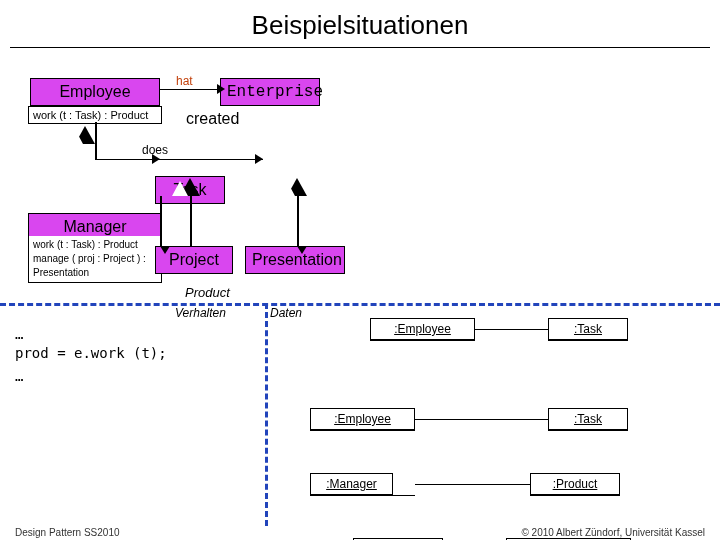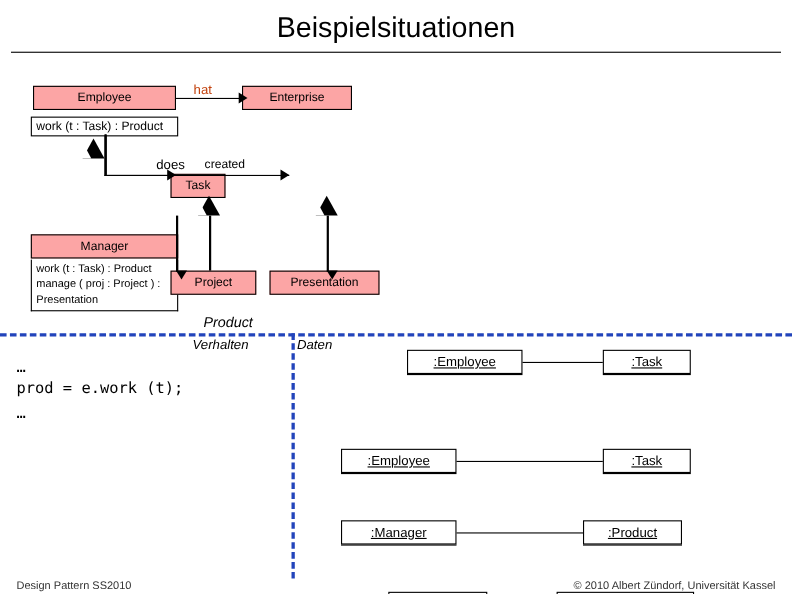--- a/index.html
+++ b/index.html
@@ -17,24 +17,24 @@
       font-size: 26px;
       font-weight: normal;
       padding: 10px 20px 6px 20px;
       color: #000;
       text-align: center;
     }
 
     
     .uml-box {
       border: 1.5px solid #000;
-      background: #fca5a5;
+      background: #d946ef;
       text-align: center;
       position: absolute;
-      font-size: 11px;
+      font-size: 16px;
     }
 
     .obj-box {
       border: 1.5px solid #000;
       background: #fff;
       text-align: center;
       position: absolute;
       font-size: 12px;
       padding: 3px 10px;
       text-decoration: underline;
@@ -70,43 +70,43 @@
 <div class="page-title">Beispielsituationen</div>
 
 <div style="border-top: 1.5px solid #000; margin: 0 10px;"></div>
 
 <div style="position: relative; width: 720px; height: 498px;">
 
   <div class="uml-box" style="left: 30px; top: 30px; width: 130px; padding: 4px 6px;">
     <span>Employee</span>
   </div>
 
-  <div class="uml-box" style="left: 220px; top: 30px; width: 100px; padding: 4px 6px;">
+  <div class="uml-box" style="left: 220px; top: 30px; width: 100px; padding: 4px 6px; font-family: Liberation Mono, monospace;">
     <span>Enterprise</span>
   </div>
 
   <div style="position:absolute; left: 160px; top: 41px; width: 60px; border-top: 1.5px solid #000;"></div>
 
   <div style="position:absolute; left: 217px; top: 36px; width:0; height:0; border-top:5px solid transparent; border-bottom:5px solid transparent; border-left:8px solid #000;"></div>
 
   <div style="position:absolute; left: 176px; top: 26px; font-size:12px; color:#c2410c;">hat</div>
 
   <div style="position:absolute; left: 28px; top: 58px; width:134px; border: 1.5px solid #000; font-size:11px; padding: 2px 4px; background:#fff;">
     <span>work (t : Task) : Product</span>
   </div>
 
   <div style="position:absolute; left: 75px; top: 78px;">
     <div style="width:0; height:0; border-left:10px solid transparent; border-right:10px solid transparent; border-bottom:18px solid #000;"></div>
     <div style="width:0; height:0; border-left:8px solid transparent; border-right:8px solid transparent; border-bottom:15px solid #fff; position:absolute; top:3px; left:-8px;"></div>
   </div>
 
-  <div style="position:absolute; left: 186px; top: 96px; font-size:11px;">created</div>
+  <div style="position:absolute; left: 186px; top: 62px; font-size:16px;">created</div>
   <div style="position:absolute; left: 142px; top: 95px; font-size:12px;">does</div>
 
-  <div class="uml-box" style="left: 155px; top: 110px; width: 50px; padding: 4px 6px; text-align:center;">
+  <div class="uml-box" style="left: 155px; top: 128px; width: 70px; padding: 4px 6px; text-align:center;">
     <span>Task</span>
   </div>
 
 
   <div style="position:absolute; left: 95px; top: 75px; width: 1.5px; height: 36px; background:#000;"></div>
   <div style="position:absolute; left: 95px; top: 111px; width: 60px; border-top: 1.5px solid #000;"></div>
 
   <div style="position:absolute; left: 95px; top: 111px; width: 168px; border-top: 1.5px solid #000;"></div>
   <div style="position:absolute; left: 95px; top: 74px; width: 1.5px; height: 38px; background:#000;"></div>
 
@@ -180,21 +180,21 @@
   </div>
   <div style="position:absolute; left:310px; top:382px; width: 105px; border-top:1.5px solid #000;"></div>
 
   <div class="obj-box" style="left: 548px; top: 360px; width: 80px;">
     <span>:Task</span>
   </div>
   <div style="position:absolute; left:548px; top:382px; width: 80px; border-top:1.5px solid #000;"></div>
 
   <div style="position:absolute; left: 415px; top: 371px; width: 133px; border-top: 1.5px solid #000;"></div>
 
-  <div class="obj-box" style="left: 310px; top: 425px; width: 105px;">
+  <div class="obj-box" style="left: 310px; top: 425px; width: 83px;">
     <span>:Manager</span>
   </div>
   <div style="position:absolute; left:310px; top:447px; width: 105px; border-top:1.5px solid #000;"></div>
 
   <div class="obj-box" style="left: 530px; top: 425px; width: 90px;">
     <span>:Product</span>
   </div>
   <div style="position:absolute; left:530px; top:447px; width: 90px; border-top:1.5px solid #000;"></div>
 
   <div style="position:absolute; left: 415px; top: 436px; width: 115px; border-top: 1.5px solid #000;"></div>

